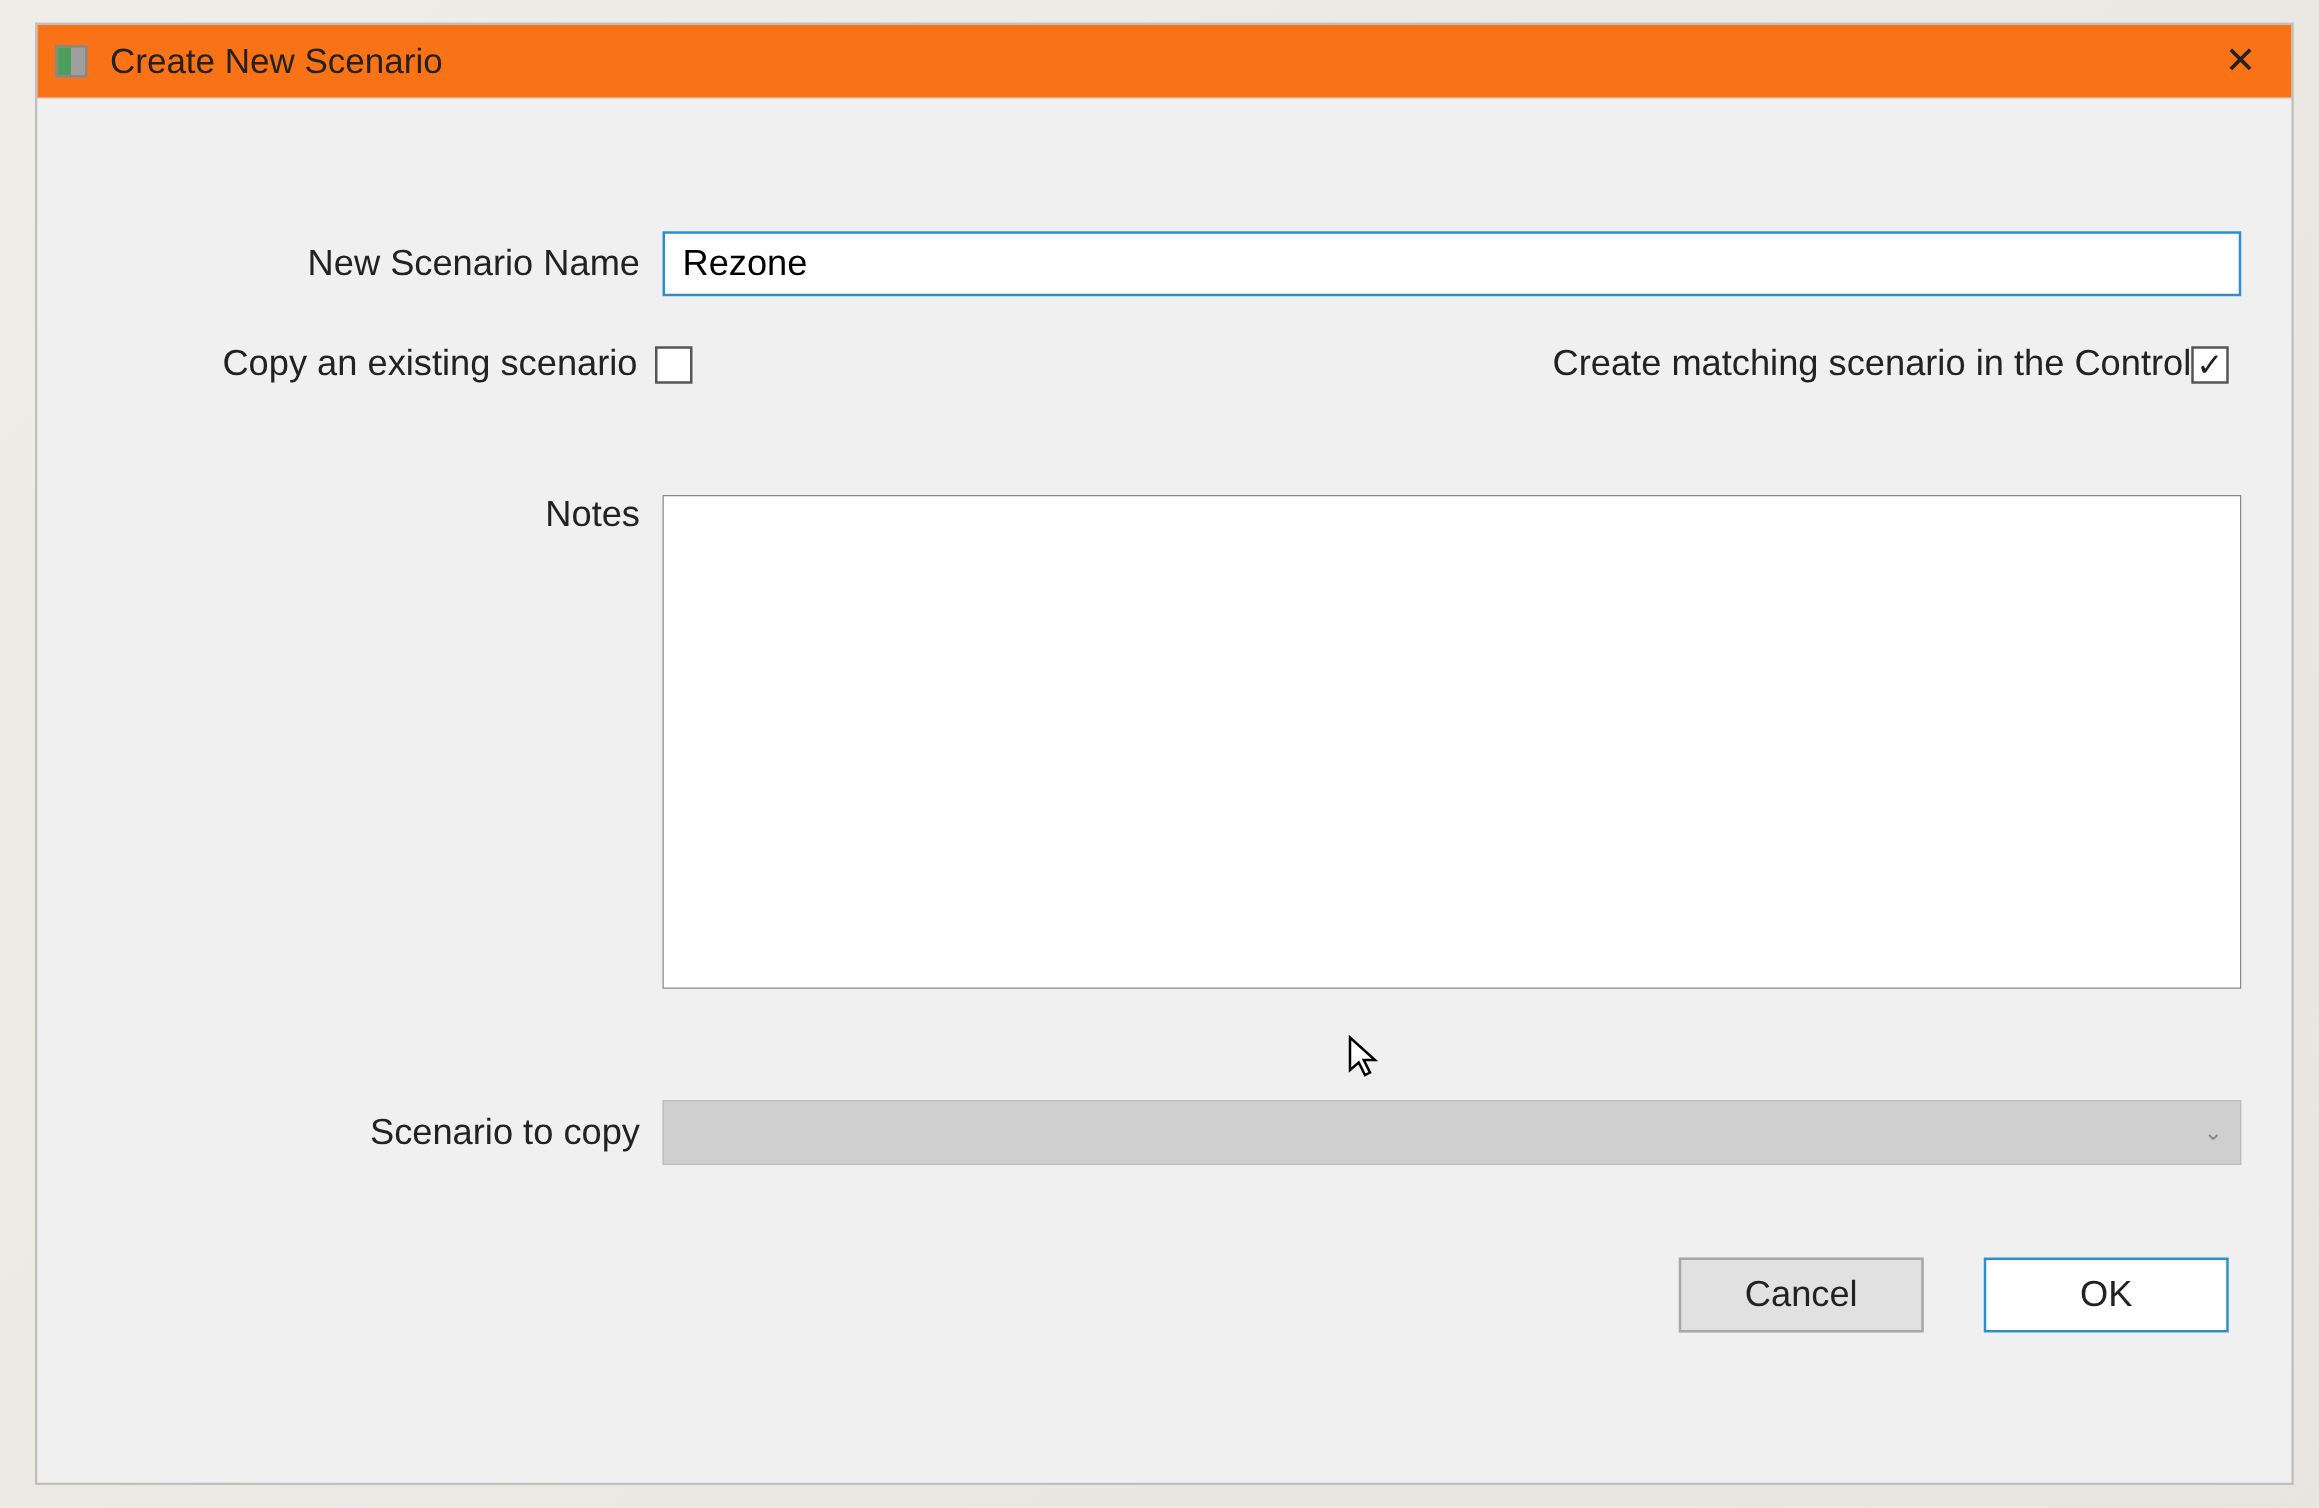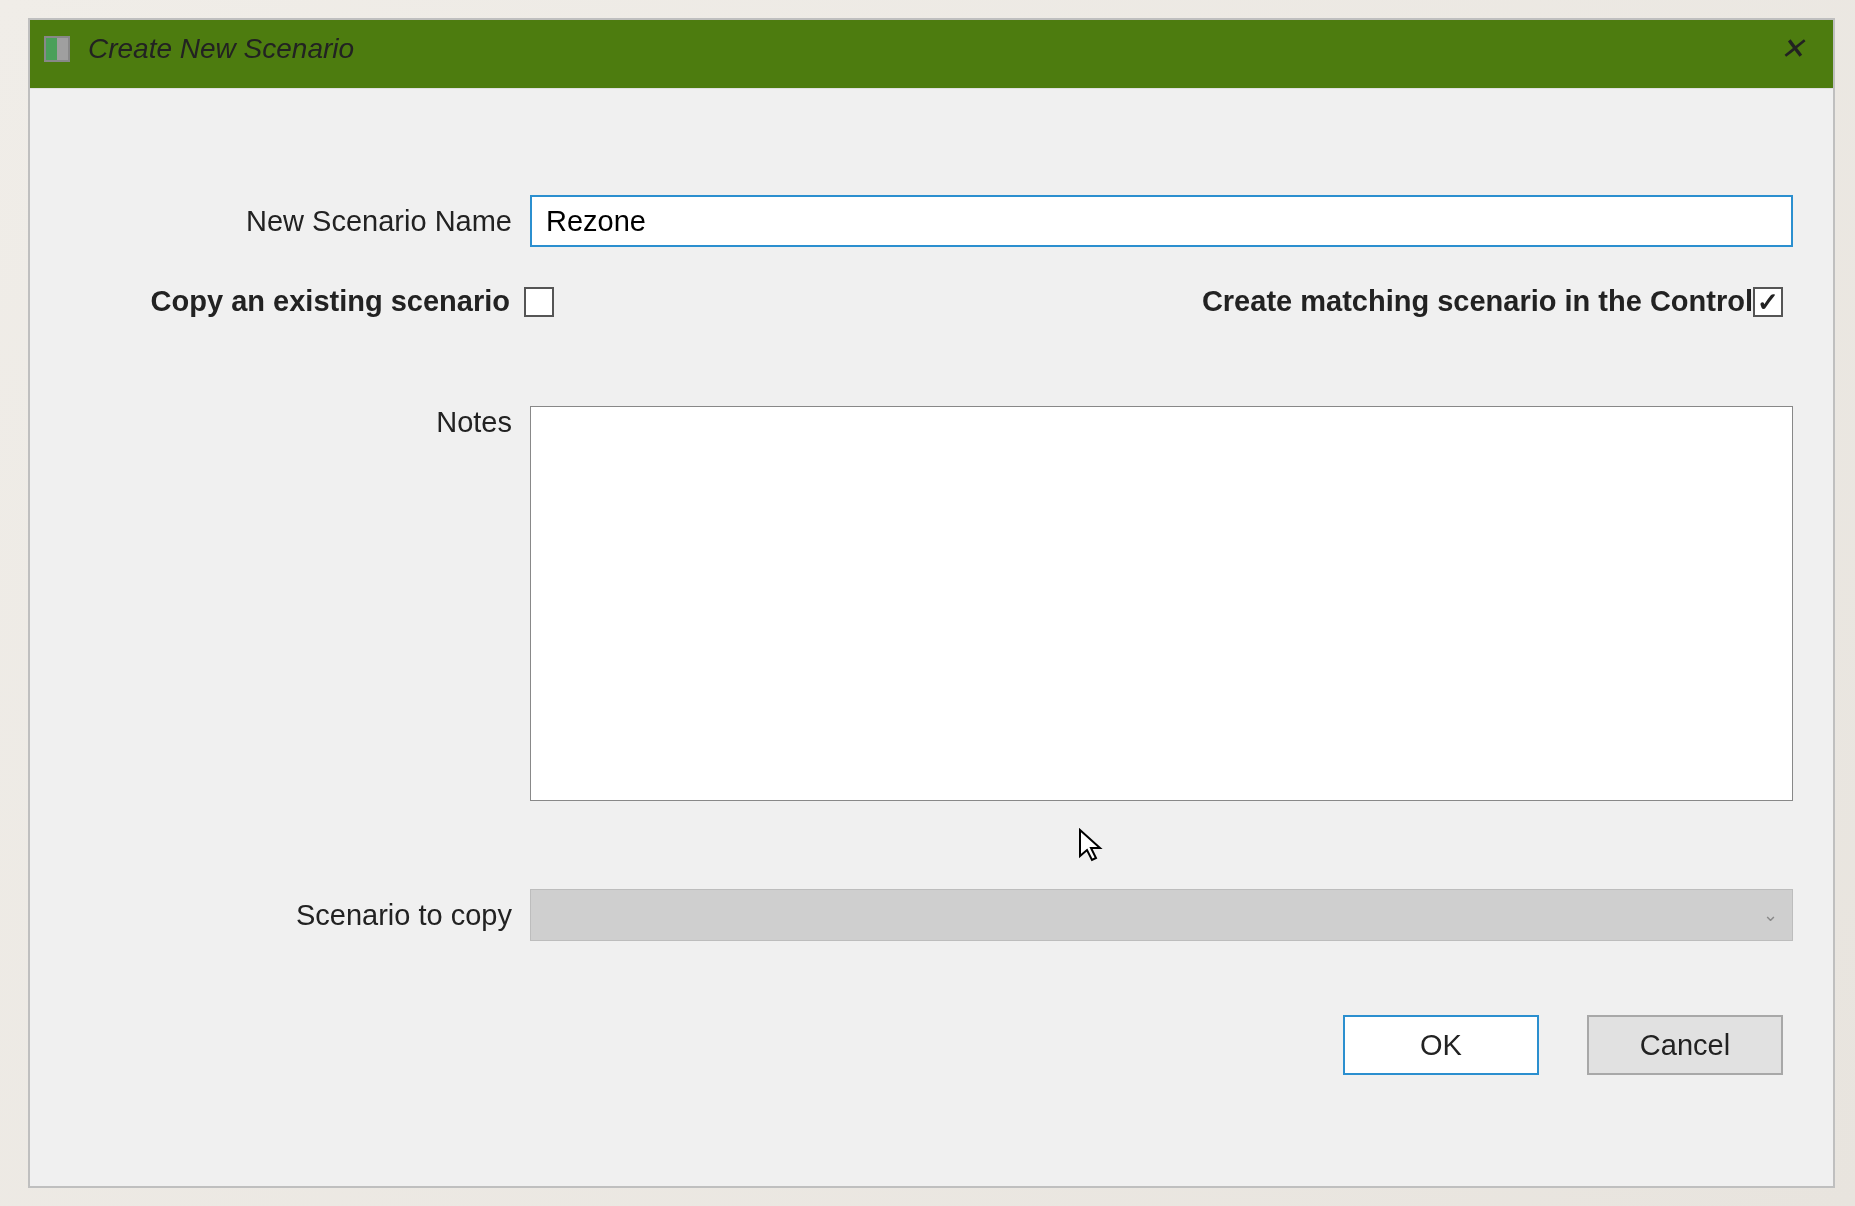--- a/index.html
+++ b/index.html
@@ -27,24 +27,23 @@
       right: 20px;
       bottom: 18px;
       background: #f0f0f0;
       border: 2px solid #bfbfbf;
       display: flex;
       flex-direction: column;
     }
     .titlebar {
       display: flex;
       align-items: center;
-      padding: 10px 14px 20px 14px;
-      background: #4d7c0f;
+      padding: 10px 14px 10px 14px;
+      background: #f97316;
       border-bottom: 1px solid #e0e0e0;
-      font-style: italic;
     }
     .titlebar-icon {
       width: 26px;
       height: 26px;
       border: 2px solid #888;
       background: linear-gradient(to right, #4aa05a 0 50%, #9f9f9f 50% 100%);
       margin-right: 18px;
     }
     .titlebar-text {
       font-size: 28px;
@@ -93,21 +92,20 @@
       padding: 6px 14px;
       border: 2px solid #2b8fcf;
       background: #ffffff;
       outline: none;
       font-family: inherit;
     }
     .checkbox-row {
       display: flex;
       align-items: flex-end;
       margin-bottom: 42px;
-      font-weight: bold;
     }
     .cb-left {
       display: flex;
       align-items: center;
     }
     .cb-left .cb-label {
       font-size: 29px;
       color: #222;
       margin-right: 14px;
       text-align: right;
@@ -256,22 +254,22 @@
     <div class="row">
       <div class="label-col">Scenario to copy</div>
       <div class="field-col">
         <div class="select-disabled">
           <span class="select-chevron">⌄</span>
         </div>
       </div>
     </div>
 
     <div class="button-row">
+      <button class="btn">Cancel</button>
       <button class="btn primary">OK</button>
-      <button class="btn">Cancel</button>
     </div>
 
   </div>
 </div>
 
 <svg class="cursor" width="28" height="36">
   <path d="M2 2 L2 28 L9 22 L14 32 L18 30 L13 20 L22 20 Z" fill="#fff" stroke="#000" stroke-width="2"></path>
 </svg>
 
 </body></html>

